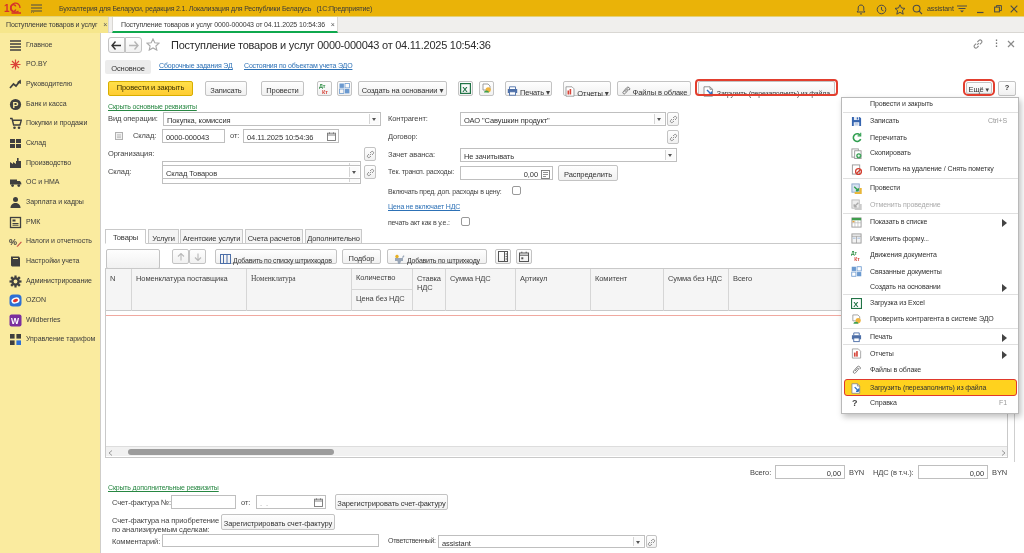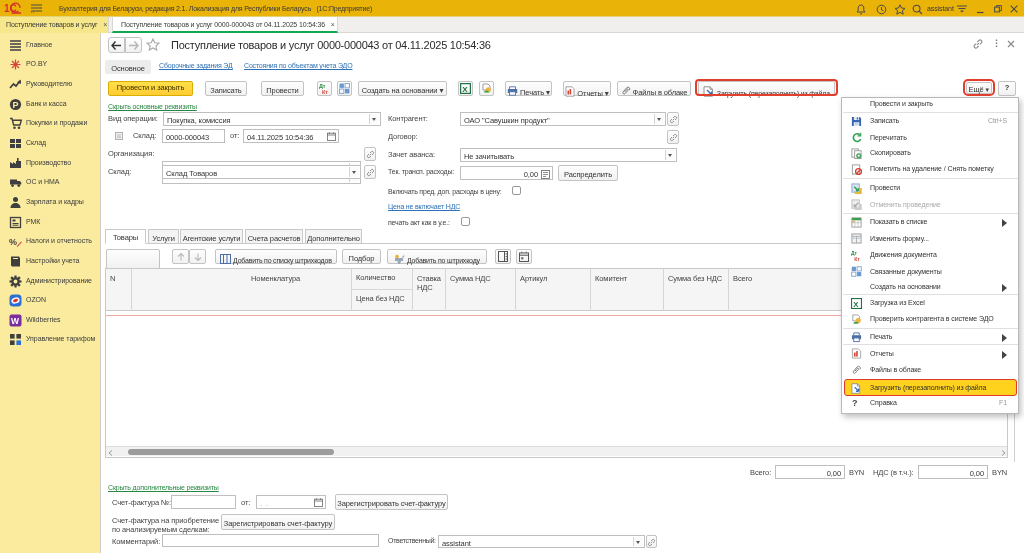--- a/index.html
+++ b/index.html
@@ -386,21 +386,24 @@
           <rect x="0.5" y="2" width="9" height="8.5" fill="none" stroke="#555" stroke-width="1"></rect>
           <path d="M0.5 4.2 h9 M2.8 2 V0.7 M7.2 2 V0.7" stroke="#555" stroke-width="1"></path>
           <path d="M2.3 6.3 h2 v2 h-2 Z" fill="#555"></path>
         </svg></div>
 
     <div class="abs" style="left:4px;top:235px;width:903px;height:190px;border:1px solid #c9c9c9">
       <div class="abs" style="left:0;top:0;width:901px;height:42px;background:#f5f5f5;border-bottom:1px solid #c9c9c9"></div>
       <div class="abs" style="left:0;top:0;width:26px;height:42px;border-right:1px solid #d6d6d6;">
           <span style="position:absolute;left:4px;top:5px;color:#444">N</span>
         </div>
-      <div class="abs" style="left:141px;top:0;width:105px;height:42px;border-right:1px solid #d6d6d6;">
+      <div class="abs" style="left:26px;top:0;width:115px;height:42px;border-right:1px solid #d6d6d6;">
+          <span style="position:absolute;left:4px;top:5px;color:#444">Номенклатура поставщика</span>
+        </div>
+      <div class="abs" style="left:141px;top:0;width:105px;height:42px;border-right:1px solid #d6d6d6;font-family:Liberation Serif, serif;">
           <span style="position:absolute;left:4px;top:5px;color:#444">Номенклатура</span>
         </div>
       <div class="abs" style="left:246px;top:0;width:61px;height:21px;border-right:1px solid #d6d6d6;border-bottom:1px solid #d6d6d6">
           <span style="position:absolute;left:4px;top:4px;color:#444">Количество</span>
         </div>
       <div class="abs" style="left:246px;top:21px;width:61px;height:21px;border-right:1px solid #d6d6d6">
           <span style="position:absolute;left:4px;top:4px;color:#444">Цена без НДС</span>
         </div>
       <div class="abs" style="left:307px;top:0;width:33px;height:42px;border-right:1px solid #d6d6d6;">
           <span style="position:absolute;left:4px;top:5px;color:#444">Ставка<br>НДС</span>

